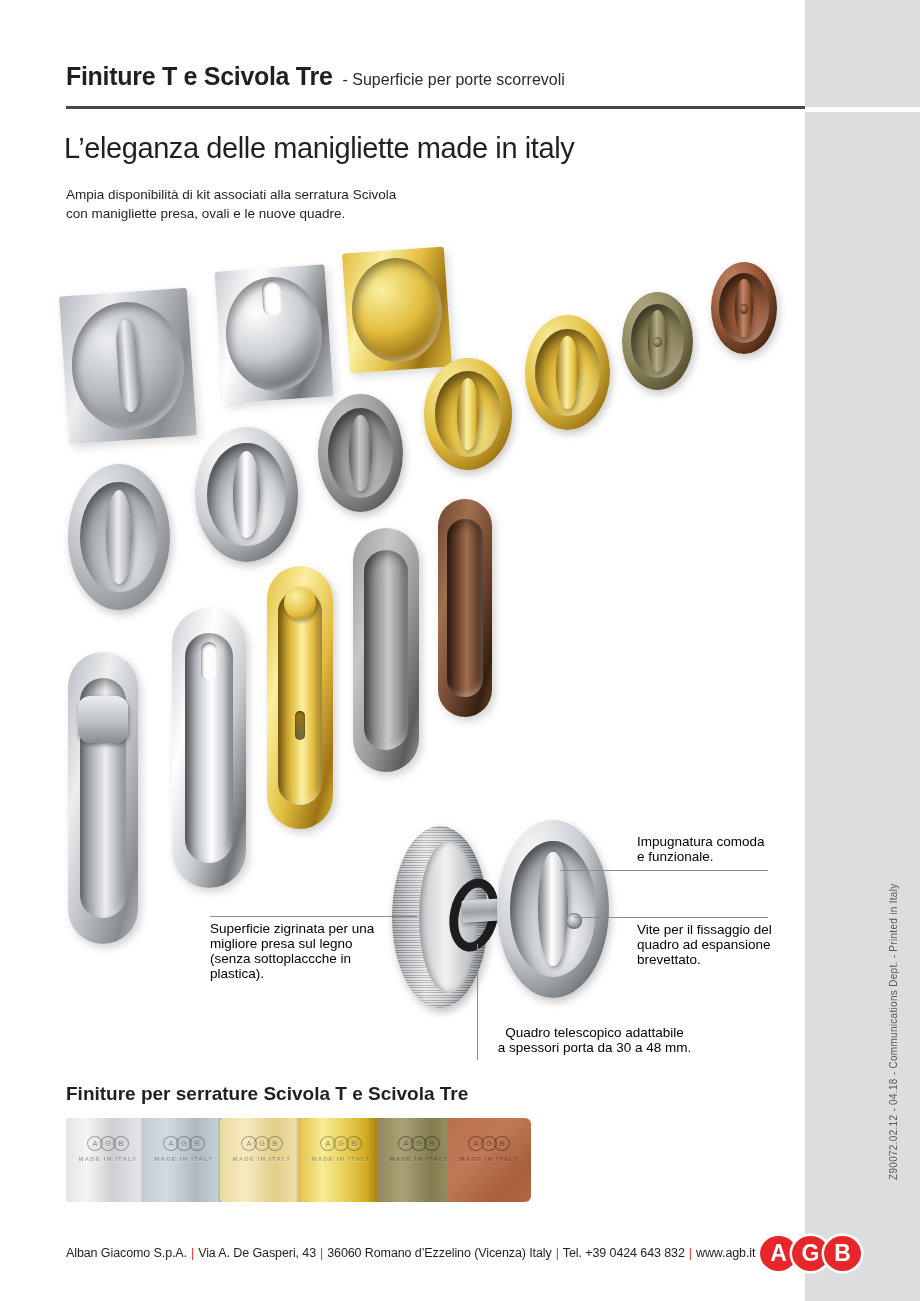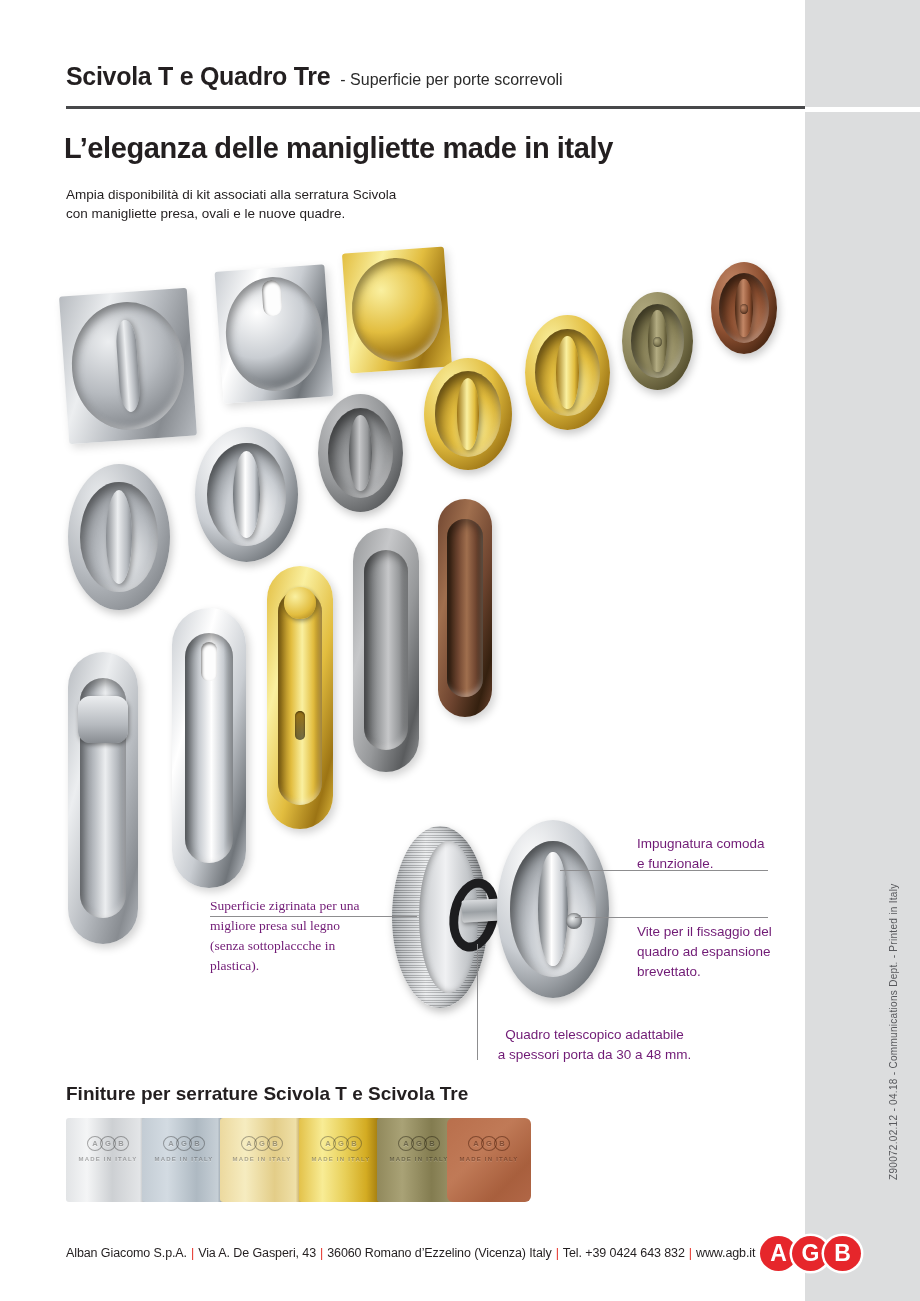--- a/index.html
+++ b/index.html
@@ -17,21 +17,21 @@
     transform-origin:center center;font-size:10px;color:#57585c;letter-spacing:.3px;
     text-align:center;white-space:nowrap;z-index:5;
   }
 
   
   .hd{left:66px;top:62px;display:flex;align-items:baseline;gap:10px;white-space:nowrap;}
   .hd-b{font-size:25px;font-weight:bold;letter-spacing:-.3px;}
   .hd-s{font-size:16px;color:#2b2b2b;}
   .rule{left:66px;top:106px;width:739px;height:2.5px;background:#47484a;}
 
-  .hero-title{left:64px;top:132px;font-size:29px;font-weight:bold;letter-spacing:-.4px;white-space:nowrap;}
+  .hero-title{left:64px;top:132px;font-size:29px;font-weight:normal;letter-spacing:-.4px;white-space:nowrap;}
   .hero-intro{left:66px;top:185px;font-size:13.5px;line-height:19px;white-space:pre-line;}
 
   
   .f-satin   {--hi:#eceef0;--mid:#b7bbc0;--lo:#888c91;}
   .f-chrome  {--hi:#ffffff;--mid:#c9cdd2;--lo:#70757a;}
   .f-brass   {--hi:#faf0a0;--mid:#e2bd3f;--lo:#9c7414;}
   .f-antique {--hi:#b3ac82;--mid:#8b845a;--lo:#554f2e;}
   .f-copper  {--hi:#c38766;--mid:#8f5132;--lo:#482612;}
   .f-gunmetal{--hi:#c6c7c9;--mid:#96989a;--lo:#5a5c5e;}
   .f-bronze  {--hi:#a06f4e;--mid:#6f4530;--lo:#34200f;}
@@ -125,21 +125,21 @@
     box-shadow:0 2px 4px rgba(0,0,0,.35);border-radius:2px;transform:rotate(-3deg);
   }
   .screw{
     position:absolute;left:62%;top:52%;width:14%;height:9%;border-radius:50%;
     background:radial-gradient(circle at 40% 35%,#eceeef,#8a8e92 65%,#b9bcbe);
     box-shadow:inset 0 0 3px rgba(0,0,0,.55);
   }
 
   
   .lead{background:#8d8d8f;}
-  .callout{font-size:13.5px;line-height:20px;white-space:pre-line;color:#701a75;}
+  .callout{font-size:13.5px;line-height:15px;white-space:pre-line;color:#000000;}
 
   
   .fin-title{left:66px;top:1083px;font-size:19px;font-weight:bold;white-space:nowrap;}
   .swatch{position:absolute;top:1118px;width:84px;height:84px;border-radius:3px;padding-top:14px;box-sizing:border-box;text-align:center;}
   .sw1{background:linear-gradient(90deg,#e2e4e6 0%,#f4f5f6 25%,#cdd0d3 55%,#e3e5e7 88%,#a9adb1 94%,#d6d8da 100%);}
   .sw2{background:linear-gradient(90deg,#c3ccd4 0%,#d3dbe2 30%,#aeb9c2 65%,#c6cfd6 90%,#8e9aa4 95%,#b9c3cb 100%);}
   .sw3{background:linear-gradient(90deg,#ecd99f 0%,#f6ecc0 30%,#e3cd88 65%,#efe0a8 90%,#bfa45c 96%,#e8d494 100%);}
   .sw4{background:linear-gradient(90deg,#e3c24a 0%,#f8ec95 28%,#e8cf58 55%,#d3ab22 80%,#a67f10 94%,#e0bd3a 100%);}
   .sw5{background:linear-gradient(90deg,#91895c 0%,#a9a276 30%,#837c50 65%,#9a9268 90%,#5f5935 96%,#8c845a 100%);}
   .sw6{background:linear-gradient(135deg,#b96f4c 0%,#c07a57 40%,#a85f3d 75%,#b16747 100%);border-radius:6px;}
@@ -163,21 +163,21 @@
   .agb-ball + .agb-ball{margin-left:-5px;}
 </style>
 </head>
 <body>
 
 <div class="abs sidebar"></div>
 <div class="abs sidebar-gap"></div>
 <div class="abs vtext">Z90072.02.12 - 04.18 - Communications Dept. - Printed in Italy</div>
 
 <div class="abs hd">
-  <span class="hd-b">Scivola T e Quadro Tre</span>
+  <span class="hd-b">Finiture T e Scivola Tre</span>
   <span class="hd-s">- Superficie per porte scorrevoli</span>
 </div>
 <div class="abs rule"></div>
 
 <div class="abs hero-title">L’eleganza delle manigliette made in italy</div>
 <div class="abs hero-intro">Ampia disponibilità di kit associati alla serratura Scivola
 con manigliette presa, ovali e le nuove quadre.</div>
 
 <div class="abs plate-sq f-satin" style="left:64px;top:292px;width:128px;height:148px;transform:rotate(-4deg);">
   <div class="sq-recess">
@@ -255,21 +255,21 @@
   <div class="screw"></div>
 </div>
 
 <div class="abs lead" style="left:560px;top:870px;width:208px;height:1px;"></div>
 <div class="abs lead" style="left:210px;top:916px;width:207px;height:1px;"></div>
 <div class="abs lead" style="left:575px;top:917px;width:193px;height:1px;"></div>
 <div class="abs lead" style="left:477px;top:944px;width:1px;height:116px;"></div>
 
 <div class="abs callout" style="left:637px;top:834px;width:160px;">Impugnatura comoda
 e funzionale.</div>
-<div class="abs callout" style="left:210px;top:896px;width:185px;font-family:Liberation Serif, serif;">Superficie zigrinata per una
+<div class="abs callout" style="left:210px;top:921px;width:185px;">Superficie zigrinata per una
 migliore presa sul legno
 (senza sottoplaccche in
 plastica).</div>
 <div class="abs callout" style="left:637px;top:922px;width:155px;">Vite per il fissaggio del
 quadro ad espansione
 brevettato.</div>
 <div class="abs callout" style="left:487px;top:1025px;width:215px;text-align:center;">Quadro telescopico adattabile
 a spessori porta da 30 a 48 mm.</div>
 
 <div class="abs fin-title">Finiture per serrature Scivola T e Scivola Tre</div>

